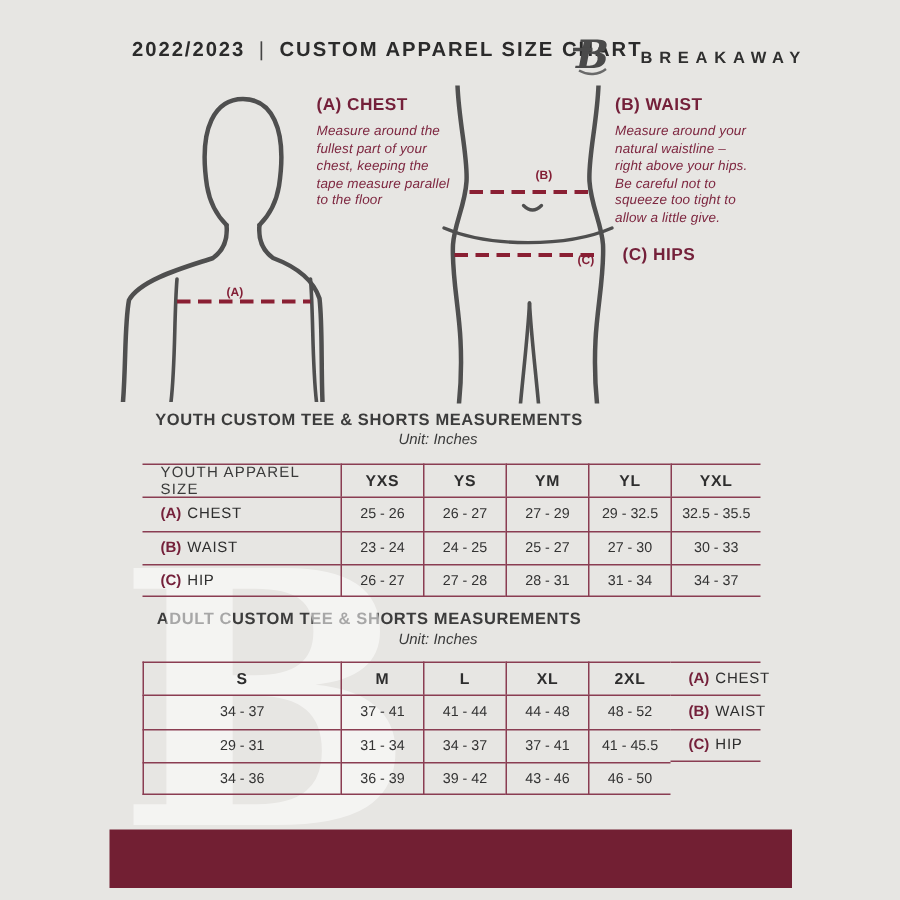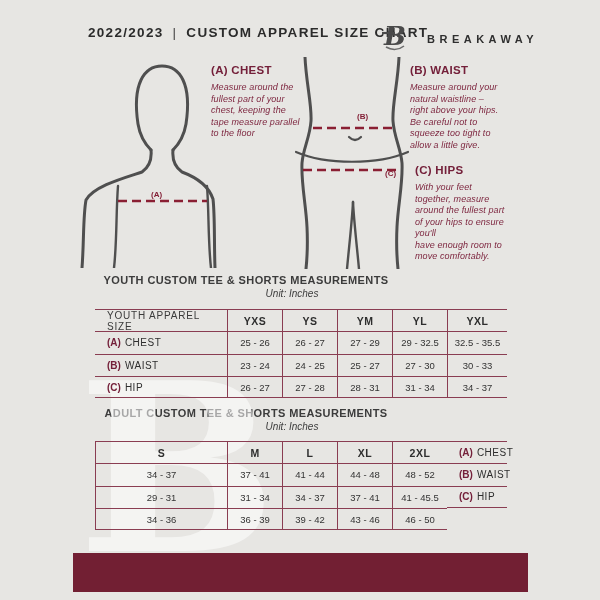--- a/index.html
+++ b/index.html
@@ -157,27 +157,20 @@
   <div class="guide-heading">(B) WAIST</div>
   <div class="guide-body">Measure around your
 natural waistline –
 right above your hips.
 Be careful not to
 squeeze too tight to
 allow a little give.</div>
 </div>
 <div class="abs guide-hips">
   <div class="guide-heading">(C) HIPS</div>
-  <div class="guide-body">With your feet
-together, measure
-around the fullest part
-of your hips to ensure
-you'll
-have enough room to
-move comfortably.</div>
 </div>
 
 <div class="abs watermark">B</div>
 
 <div class="abs section-title" style="top:274px;">YOUTH CUSTOM TEE &amp; SHORTS MEASUREMENTS</div>
 <div class="abs section-unit" style="top:288px;">Unit: Inches</div>
 
 <div class="abs size-table" style="top:309px;">
   <div class="cell first">
       <span class="head-label">YOUTH APPAREL SIZE</span>

